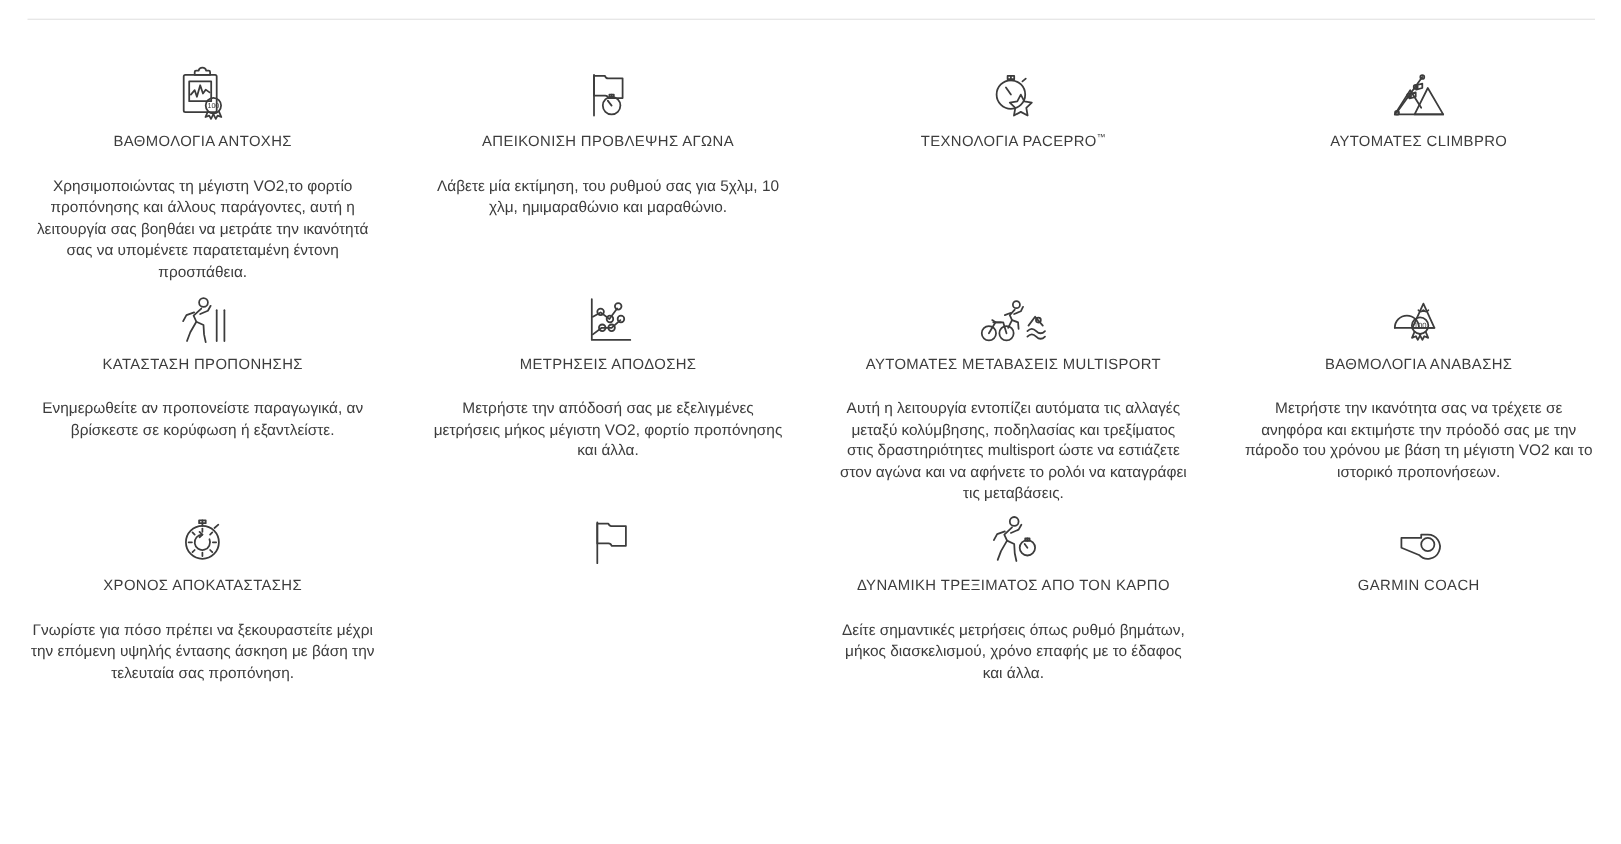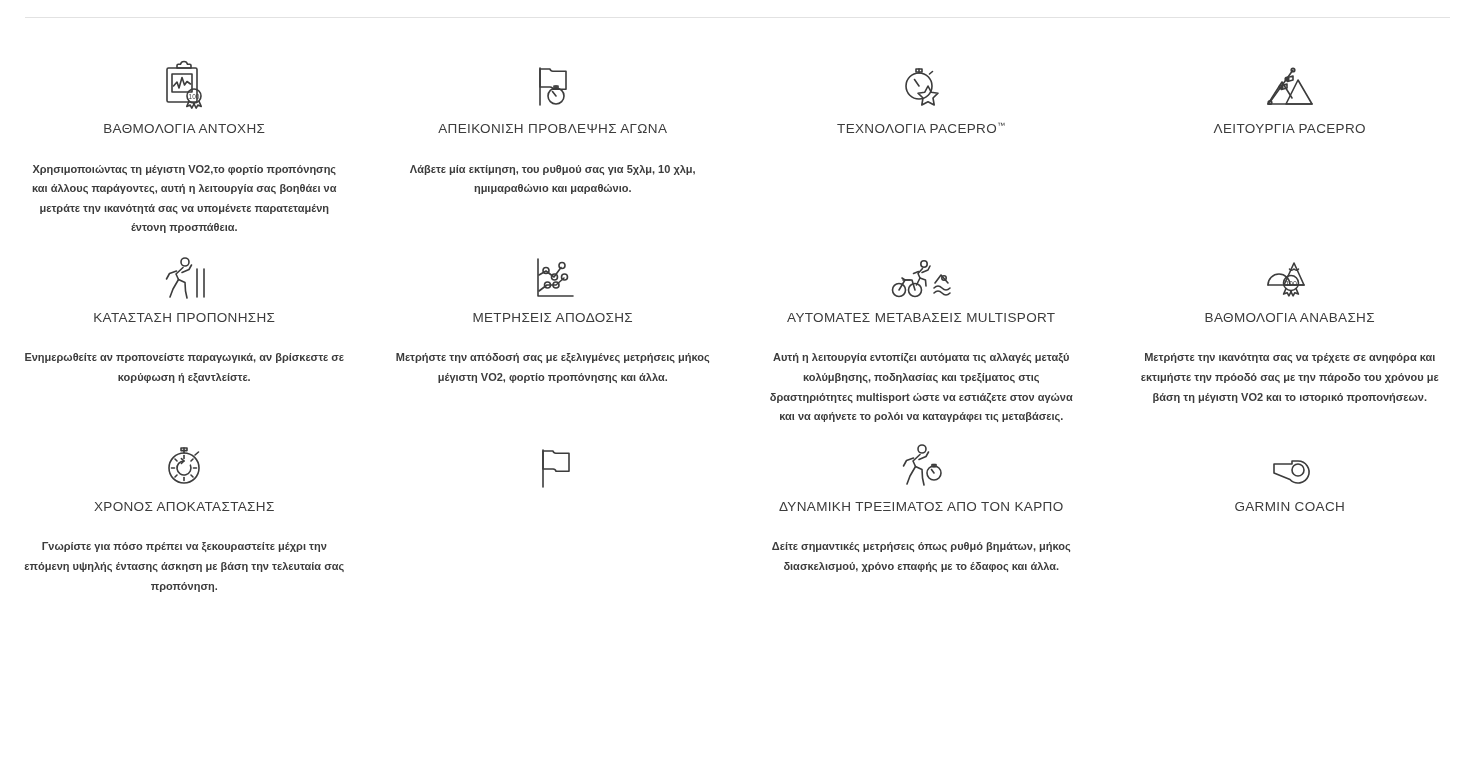--- a/index.html
+++ b/index.html
@@ -59,28 +59,27 @@
   .feature-title {
     font-size: 13.5px;
     letter-spacing: 0.35px;
     color: #3c3c3c;
     font-weight: 400;
     line-height: 1.3;
     margin: 0 0 22px 0;
     white-space: nowrap;
   }
   .feature-desc {
-    font-size: 11px;
+    font-size: 14px;
     line-height: 19.6px;
     color: #3c3c3c;
-    margin: 7px;
+    margin: 0;
     max-width: 324px;
     margin-left: auto;
     margin-right: auto;
-    font-weight: bold;
   }
   sup.tm {
     font-size: 8px;
     vertical-align: super;
     line-height: 0;
   }
 </style>
 </head>
 <body>
 
@@ -150,21 +149,21 @@
           <line x1="10" y1="44" x2="33" y2="12"></line>
           <circle cx="10" cy="44.5" r="1.8"></circle>
           <circle cx="21" cy="29" r="1.8"></circle>
           <circle cx="27" cy="21" r="1.8"></circle>
           <circle cx="33" cy="12" r="1.8"></circle>
           <path d="M21.5 27.5 l5.5 -1.5 v4 l-5.5 1.5 Z"></path>
           <path d="M27.5 19.5 l5.5 -1.5 v4 l-5.5 1.5 Z"></path>
         </g>
       </svg>
     </div>
-    <div class="feature-title">ΛΕΙΤΟΥΡΓΙΑ PACEPRO</div>
+    <div class="feature-title">ΑΥΤΟΜΑΤΕΣ CLIMBPRO</div>
   </div>
 
   <div class="feature-cell row2">
     <div class="icon-wrap">
       <svg width="60" height="50" viewBox="0 0 60 50">
         <g class="ico">
           <circle cx="31" cy="9" r="4"></circle>
           <path d="M29 14.5 L22 21 L24.5 26.5 L19 36 L16 44"></path>
           <path d="M24.5 26.5 L31 29.5 L31.5 38 L33 45"></path>
           <path d="M22.5 18 L15.5 20.5 L12.5 26"></path>

